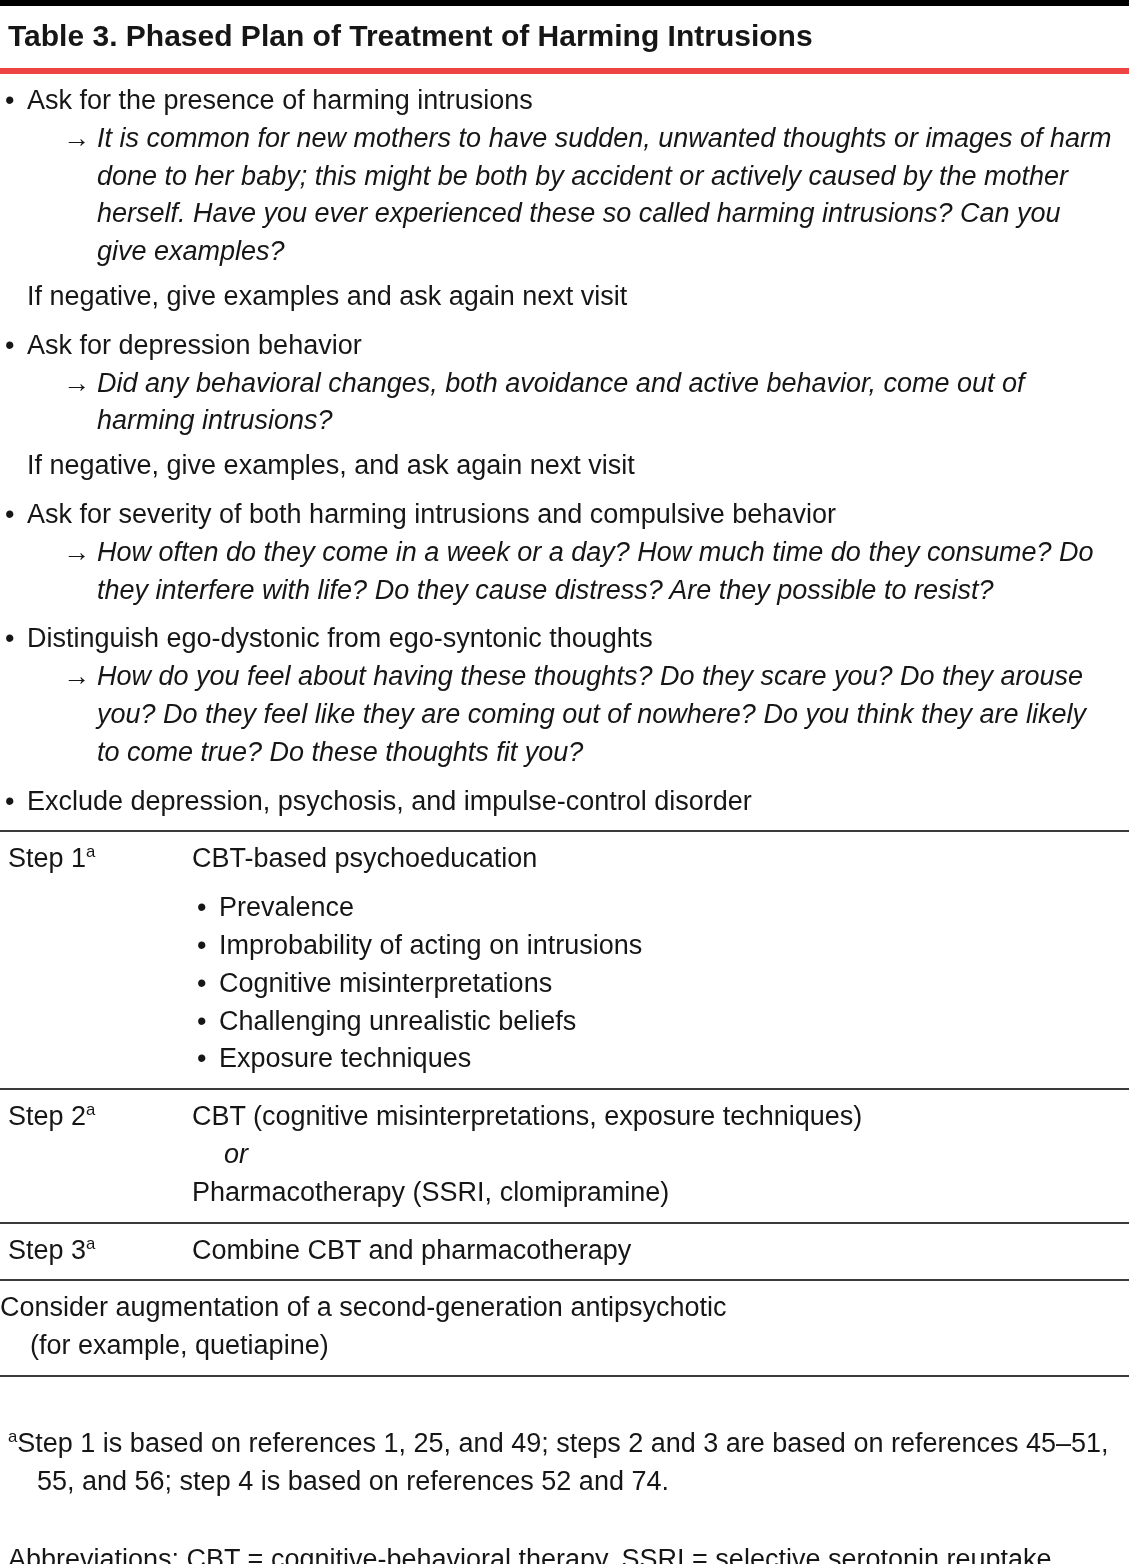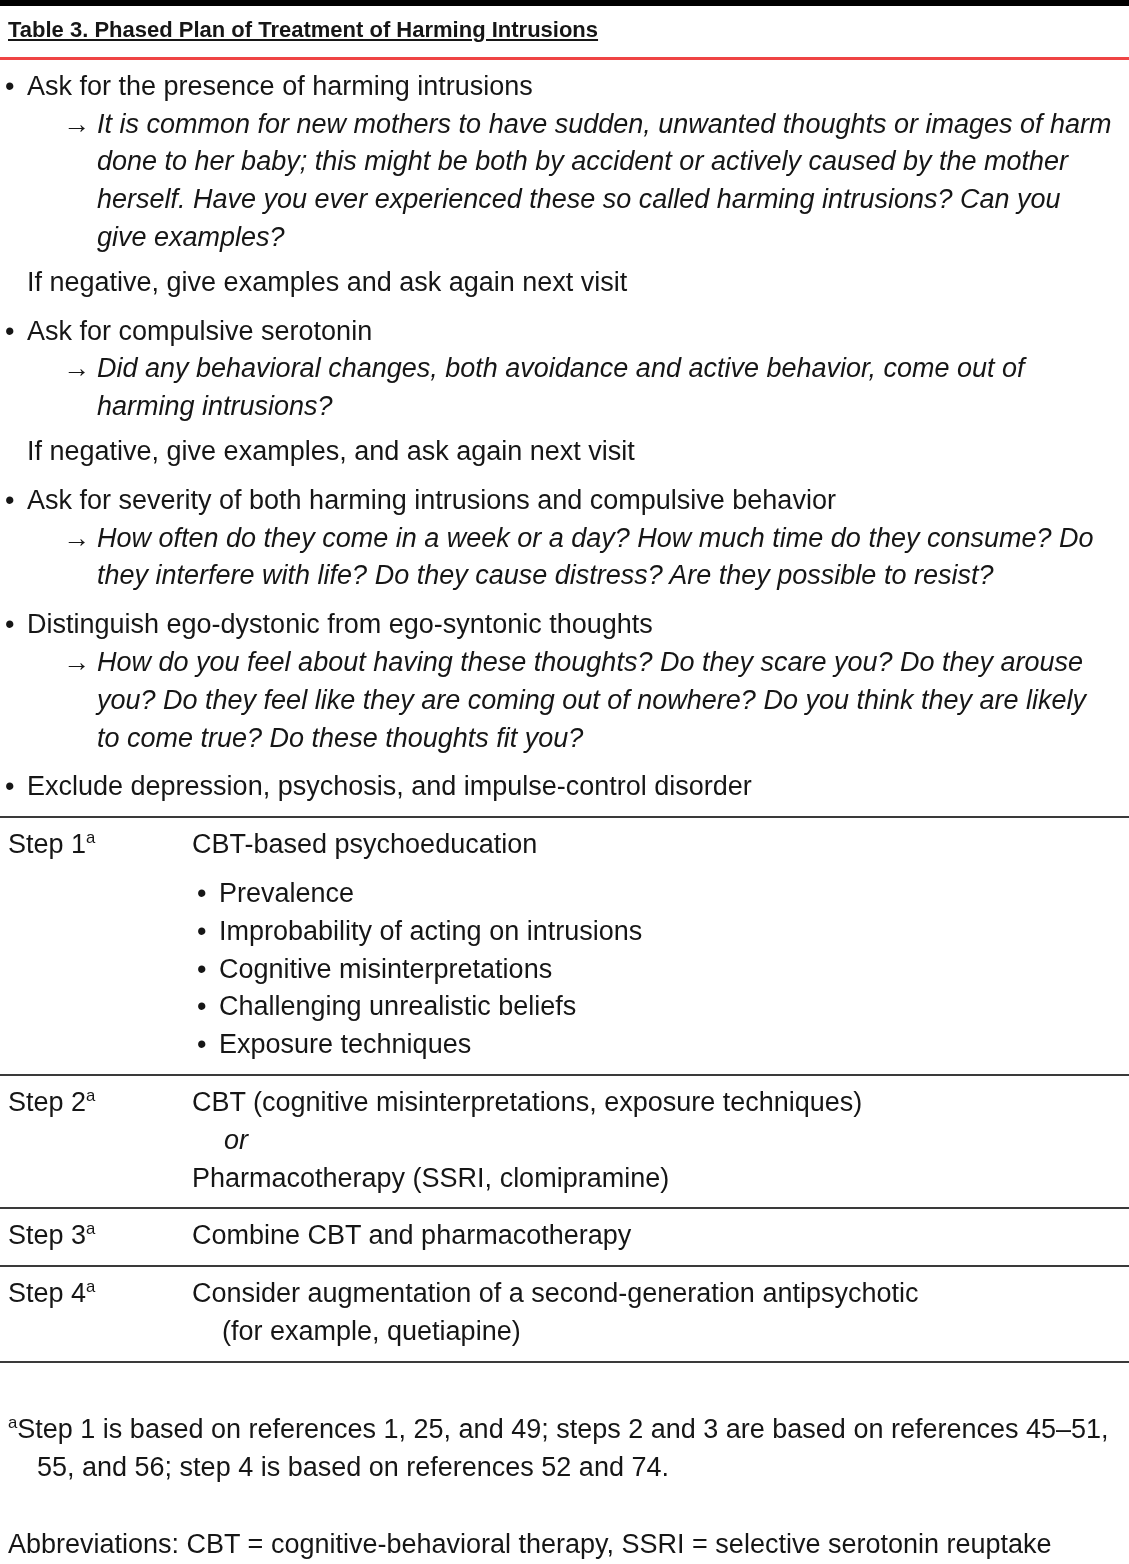--- a/index.html
+++ b/index.html
@@ -13,25 +13,24 @@
     background: #ffffff;
     color: #161616;
     font-family: "Liberation Sans", "DejaVu Sans", sans-serif;
     font-size: 27px;
     line-height: 1.4;
   }
   .rule-top {
     border-top: 6px solid #000000;
   }
   .title {
-    font-size: 22px;
+    font-size: 30px;
     font-weight: 700;
     padding: 9px 8px 11px 8px;
-    border-bottom: 3px solid #ef4444;
-    text-decoration: underline;
+    border-bottom: 6px solid #ef4444;
   }
   .row {
     display: flex;
     padding: 8px 0 10px 0;
     border-bottom: 2px solid #3a3a3a;
   }
   .label-col {
     flex: 0 0 192px;
     width: 192px;
     box-sizing: border-box;
@@ -103,21 +102,21 @@
           <span class="bullet-glyph">•</span>
           <span>Ask for the presence of harming intrusions</span>
         </div>
         <div class="quote"><span class="arrow">→</span><span>It is common for new mothers to have sudden, unwanted thoughts or images of harm done to her baby; this might be both by accident or actively caused by the mother herself. Have you ever experienced these so called harming intrusions? Can you give examples?</span></div>
         <div class="note">If negative, give examples and ask again next visit</div>
       </div>
 
       <div class="group">
         <div class="bullet-item">
           <span class="bullet-glyph">•</span>
-          <span>Ask for compulsive serotonin</span>
+          <span>Ask for depression behavior</span>
         </div>
         <div class="quote"><span class="arrow">→</span><span>Did any behavioral changes, both avoidance and active behavior, come out of harming intrusions?</span></div>
         <div class="note">If negative, give examples, and ask again next visit</div>
       </div>
 
       <div class="group">
         <div class="bullet-item">
           <span class="bullet-glyph">•</span>
           <span>Ask for severity of both harming intrusions and compulsive behavior</span>
         </div>
@@ -185,23 +184,20 @@
   <div class="row">
     <div class="label-col">
       <span>Step 3</span><sup>a</sup>
     </div>
     <div class="content-col">
       <div>Combine CBT and pharmacotherapy</div>
     </div>
   </div>
 
   <div class="row">
-    <div class="label-col">
-      <span>Step 4</span><sup>a</sup>
-    </div>
     <div class="content-col">
       <div>Consider augmentation of a second-generation antipsychotic</div>
       <div class="indent-line">(for example, quetiapine)</div>
     </div>
   </div>
 
   <div class="footnotes">
     <div class="footnote"><sup>a</sup><span>Step 1 is based on references 1, 25, and 49; steps 2 and 3 are based on references 45–51, 55, and 56; step 4 is based on references 52 and 74.</span></div>
     <div class="footnote"><span>Abbreviations: CBT = cognitive-behavioral therapy, SSRI = selective serotonin reuptake inhibitor.</span></div>
   </div>

